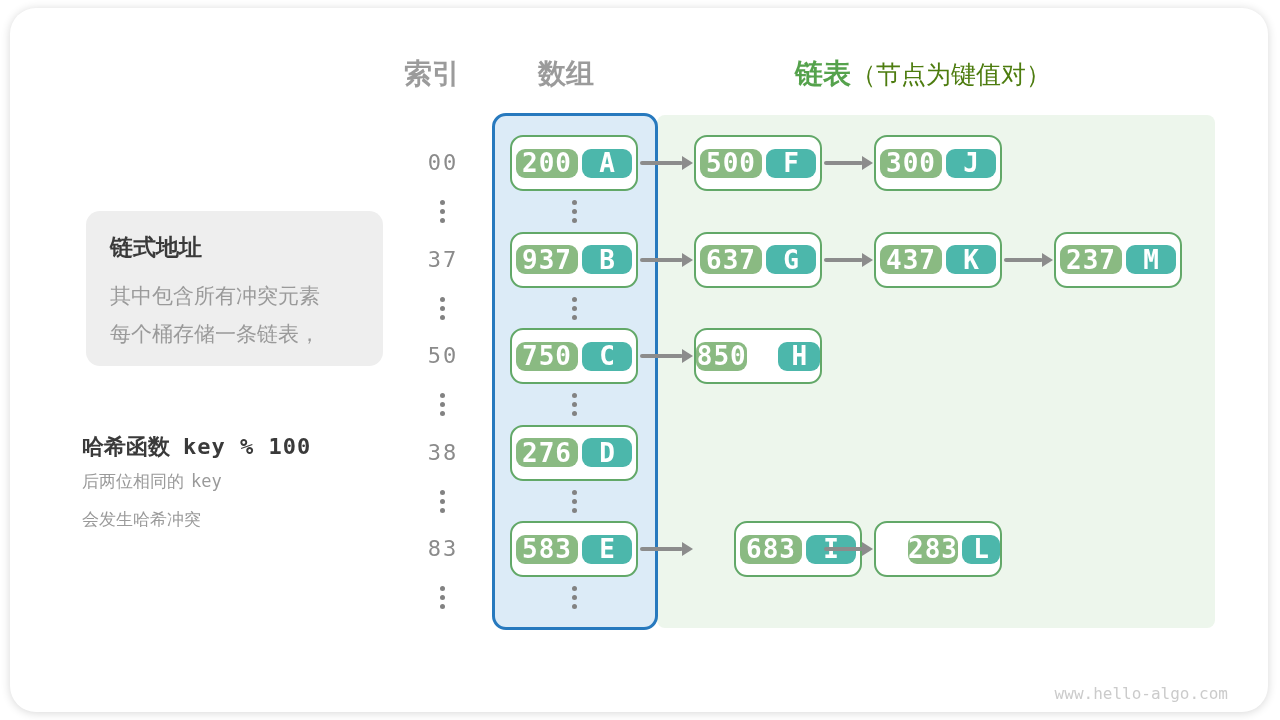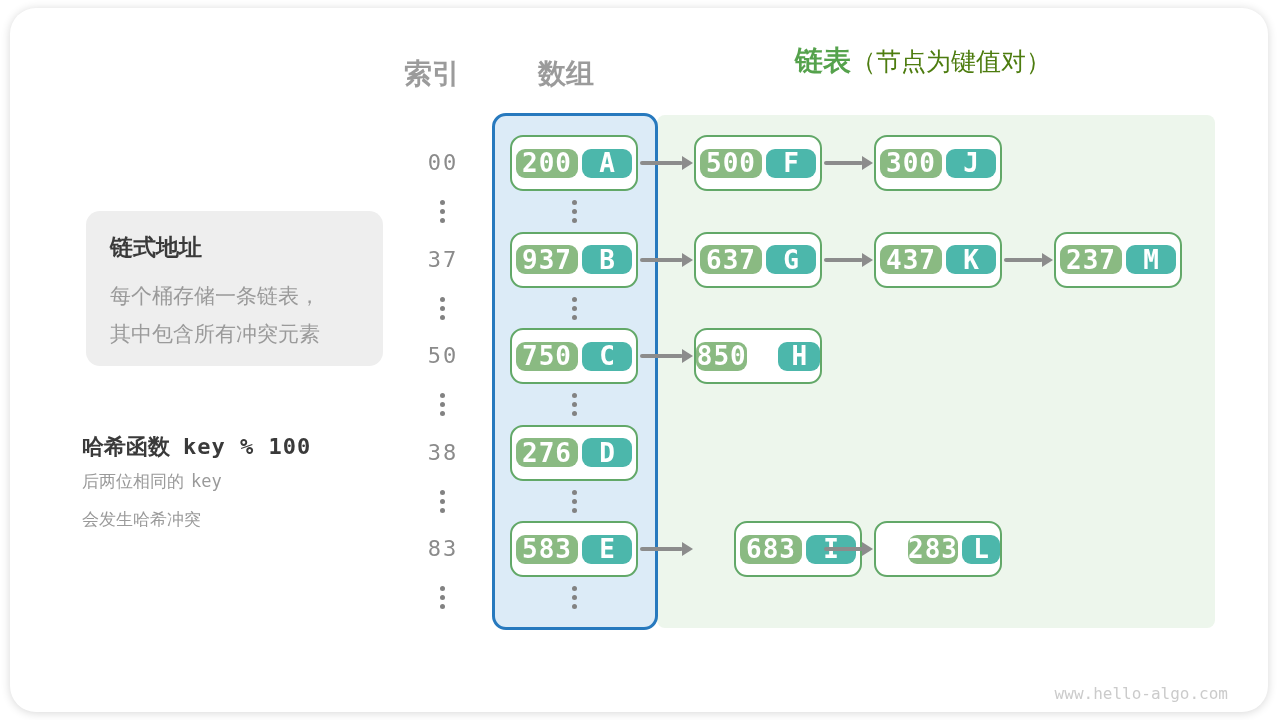--- a/index.html
+++ b/index.html
@@ -22,21 +22,21 @@
   html,body{width:1280px;height:720px;background:#ffffff;overflow:hidden;
     font-family:"Liberation Sans","DejaVu Sans",sans-serif;}
   .card{position:absolute;left:10px;top:8px;width:1258px;height:704px;
     background:#ffffff;border-radius:26px;box-shadow:0 1px 10px rgba(0,0,0,.16);}
   .layer{position:absolute;left:0;top:0;width:100%;height:100%;}
 
   
   .hdr{position:absolute;font-weight:700;font-size:28px;color:var(--header-gray);white-space:nowrap;}
   .hdr-index{left:394px;top:47px;}
   .hdr-array{left:528px;top:47px;}
-  .hdr-list{position:absolute;left:785px;top:34px;display:flex;align-items:baseline;white-space:nowrap;}
+  .hdr-list{position:absolute;left:785px;top:47px;display:flex;align-items:baseline;white-space:nowrap;}
   .hdr-list-main{font-weight:700;font-size:28px;color:var(--header-green);}
   .hdr-list-note{font-weight:400;font-size:25px;color:#4d7c0f;}
 
   
   .panel-list{position:absolute;left:647px;top:107px;width:558px;height:513px;
     background:var(--list-fill);border-radius:8px;z-index:1;}
   .panel-array{position:absolute;left:482px;top:105px;width:166px;height:517px;
     background:var(--array-fill);border:3px solid var(--array-border);border-radius:14px;z-index:2;}
 
   
@@ -91,22 +91,22 @@
     <div class="hdr-list">
       <span class="hdr-list-main">链表</span>
       <span class="hdr-list-note">（节点为键值对）</span>
     </div>
 
     <div class="panel-list"></div>
     <div class="panel-array"></div>
 
     <div class="info-box">
       <div class="info-title">链式地址</div>
+      <div class="info-line">其中包含所有冲突元素</div>
       <div class="info-line">每个桶存储一条链表，</div>
-      <div class="info-line">其中包含所有冲突元素</div>
     </div>
 
     <div class="hash-note">
       <div class="hash-title">
         <span>哈希函数</span><span class="code">key % 100</span>
       </div>
       <div class="hash-line">
         <span>后两位相同的</span><span class="code">key</span>
       </div>
       <div class="hash-line">会发生哈希冲突</div>

